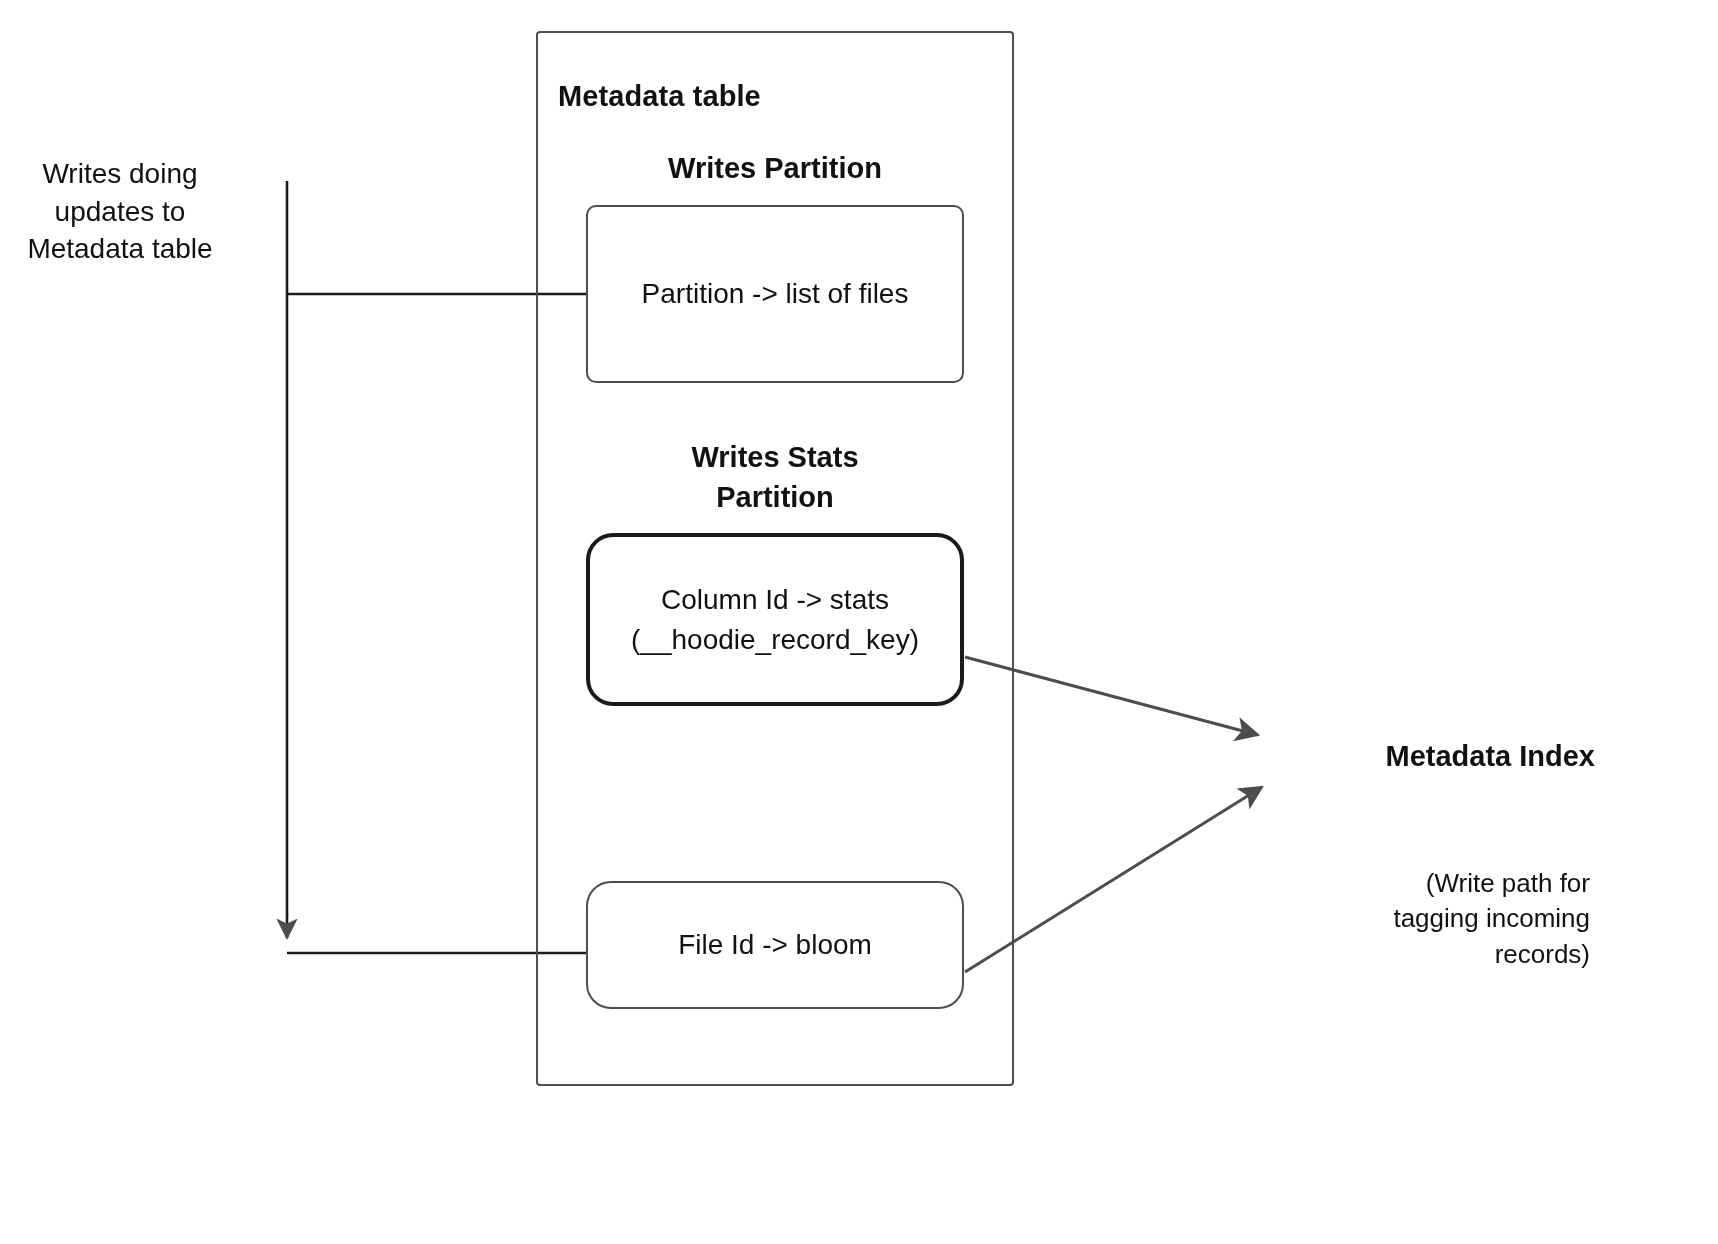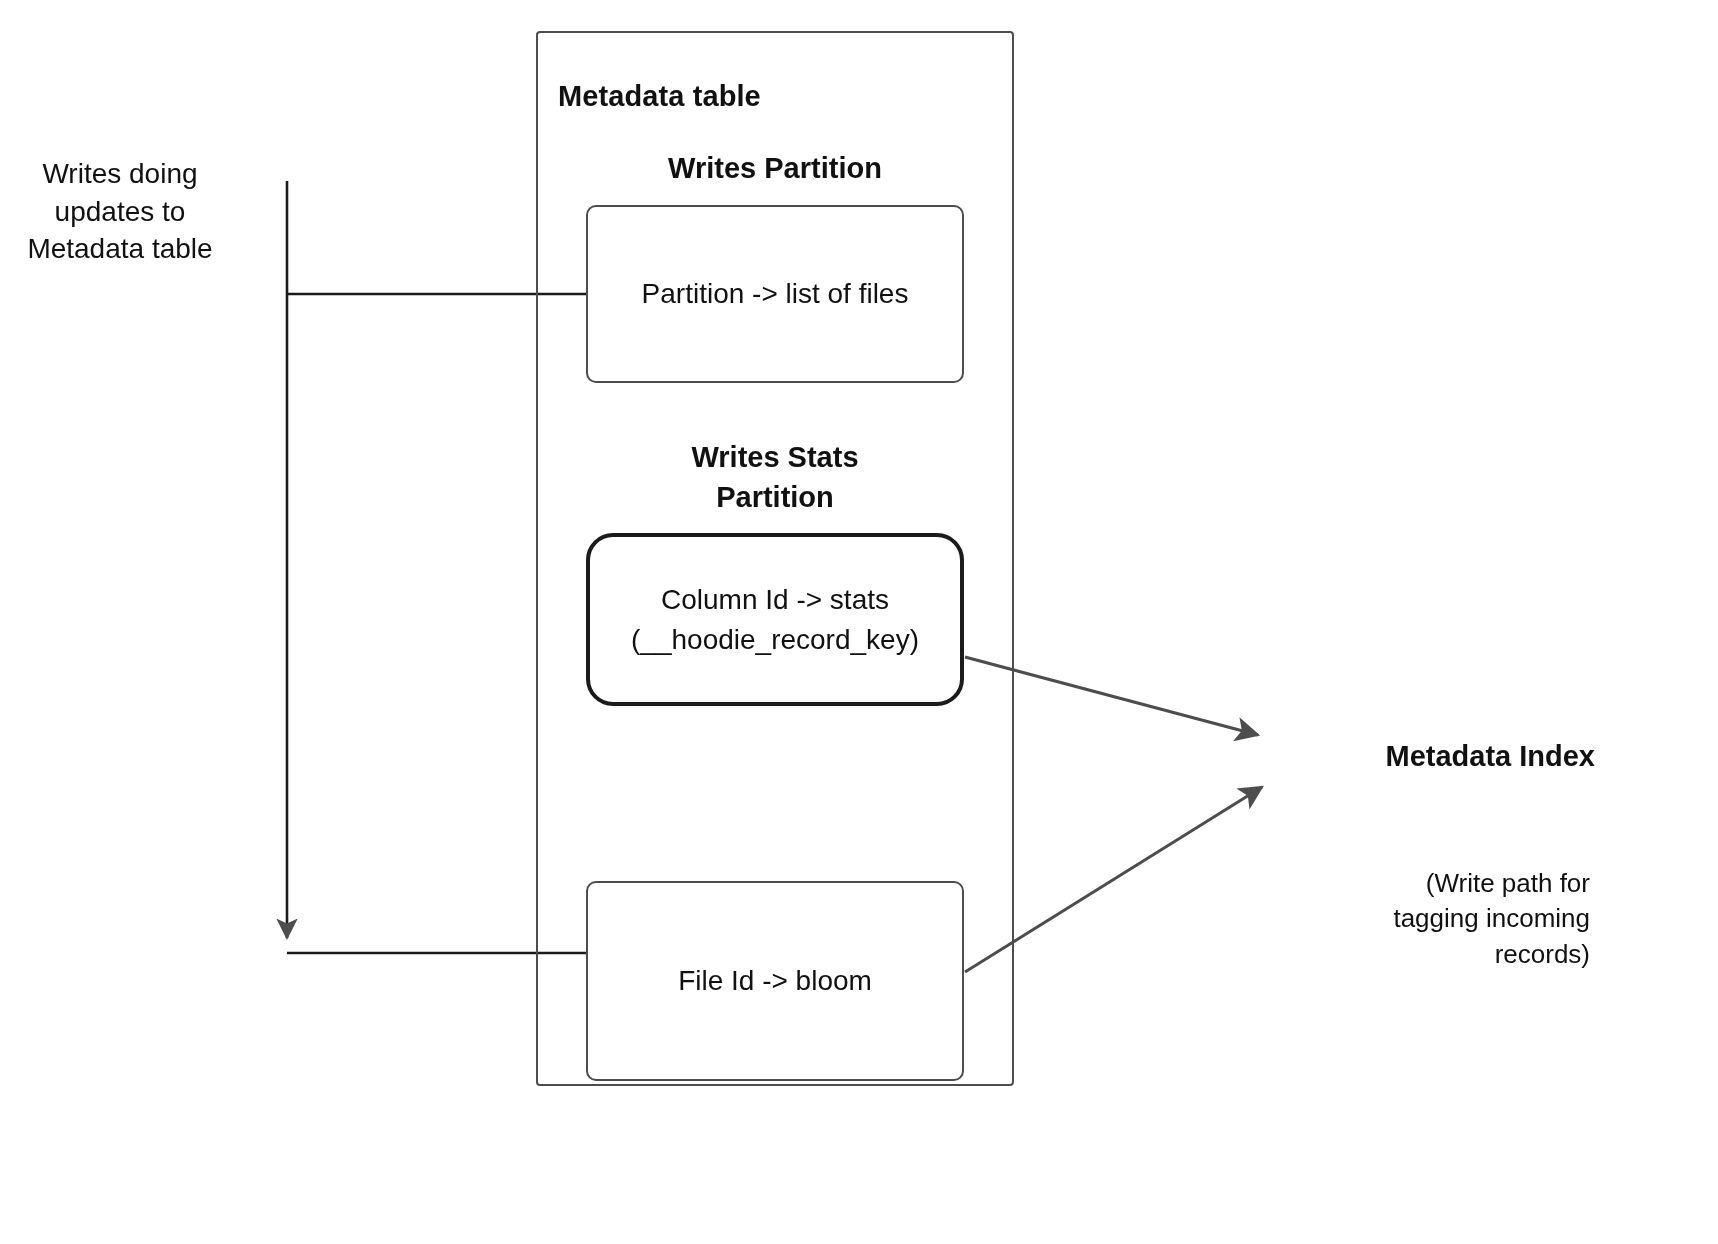--- a/index.html
+++ b/index.html
@@ -91,21 +91,21 @@
   .inner-box.strong { border-width: 4px; border-color: #1b1b1b; }
   .inner-text {
     text-align: center;
     font-size: 28px;
     line-height: 1.42;
     color: #111111;
     white-space: pre-line;
   }
   #box-files   { left: 586px; top: 205px;  width: 378px; height: 178px; }
   #box-colstat { left: 586px; top: 533px;  width: 378px; height: 173px; border-radius: 27px; }
-  #box-bloom   { left: 586px; top: 881px;  width: 378px; height: 200px; }
+  #box-bloom   { left: 586px; top: 881px;  width: 378px; height: 128px; border-radius: 25px; }
 
   
   .index-title {
     position: absolute;
     left: 1295px;
     top: 740px;
     width: 300px;
     text-align: right;
     font-size: 29px;
     font-weight: bold;

